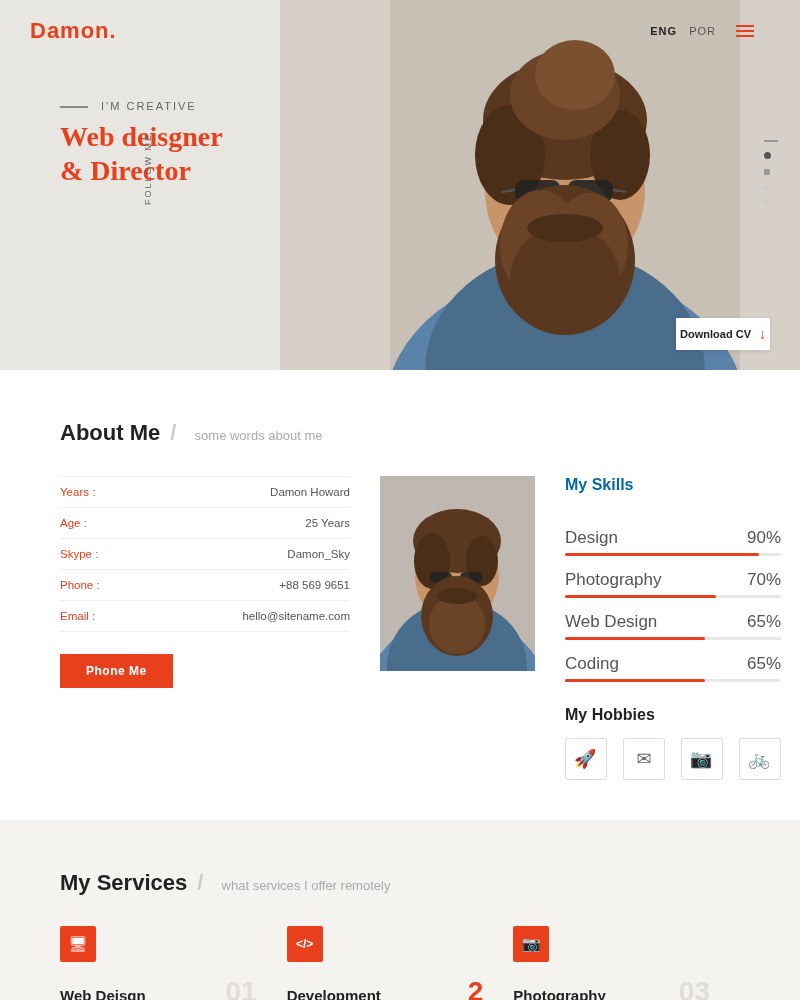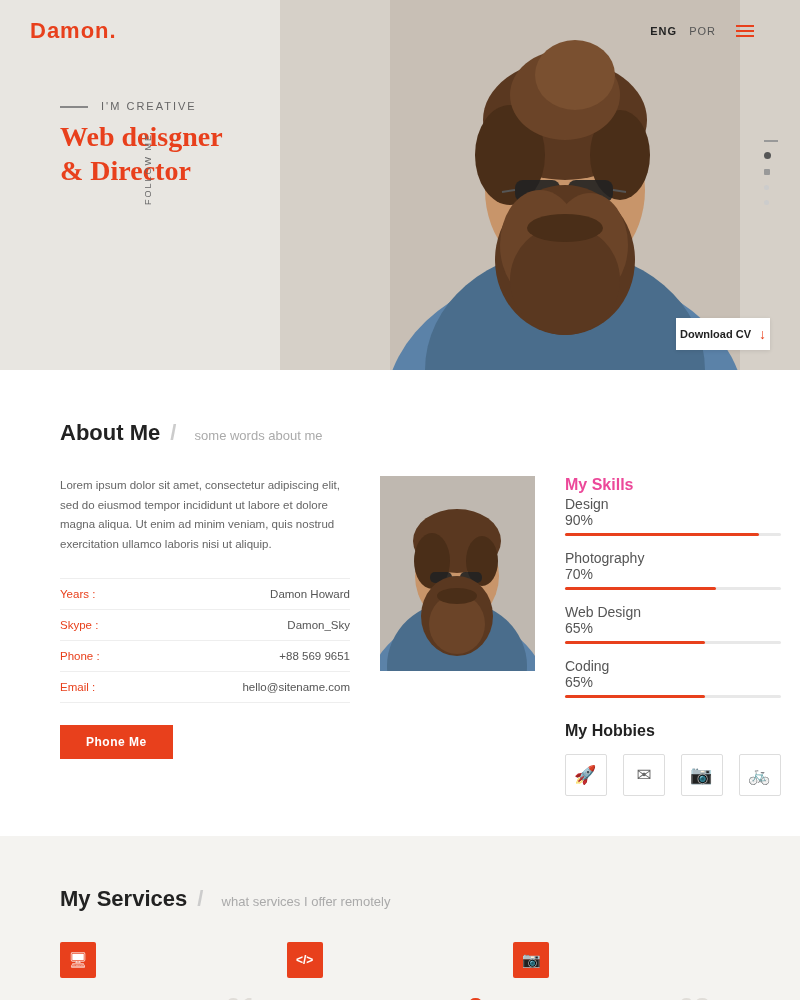--- a/index.html
+++ b/index.html
@@ -197,31 +197,30 @@
       overflow: hidden;
     }
     .about-photo svg { width: 100%; height: 100%; }
 
     .about-right {
       flex: 1;
     }
     .skills-title {
       font-size: 16px;
       font-weight: 700;
-      color: #ec4899;
-      margin-bottom: 2px;
+      color: #0369a1;
+      margin-bottom: 34px;
     }
     .skill-row {
       margin-bottom: 14px;
     }
     .skill-header {
       display: flex; justify-content: space-between;
-      font-size: 14px; color: #555;
+      font-size: 17px; color: #555;
       margin-bottom: 5px;
-      flex-direction: column;
     }
     .skill-pct { color: #555; }
     .skill-bar-bg {
       height: 3px; background: #e8e8e8; border-radius: 2px;
     }
     .skill-bar-fill {
       height: 3px; background: #e8401c; border-radius: 2px;
     }
 
     .hobbies-title {
@@ -365,26 +364,29 @@
 <div class="about-section">
   <div class="section-title">
     <span>About Me</span>
     <span class="slash">/</span>
     <span class="subtitle">some words about me</span>
   </div>
 
   <div class="about-grid">
 
     <div class="about-left">
-      <p class="about-bio">Lorem ipsum dolor sit amet, consectetur adipiscing elit, sed do eiusmod tempor incididunt ut labore et dolore magna aliqua. Ut enim ad minim veniam, quis nostrud exercitation ullamco laboris nisi ut aliquip.</p>
 
       <div class="about-details">
         <div class="detail-row">
           <span class="detail-label">Years :</span>
           <span class="detail-value">Damon Howard</span>
+        </div>
+        <div class="detail-row">
+          <span class="detail-label">Age :</span>
+          <span class="detail-value">25 Years</span>
         </div>
         <div class="detail-row">
           <span class="detail-label">Skype :</span>
           <span class="detail-value">Damon_Sky</span>
         </div>
         <div class="detail-row">
           <span class="detail-label">Phone :</span>
           <span class="detail-value">+88 569 9651</span>
         </div>
         <div class="detail-row">

